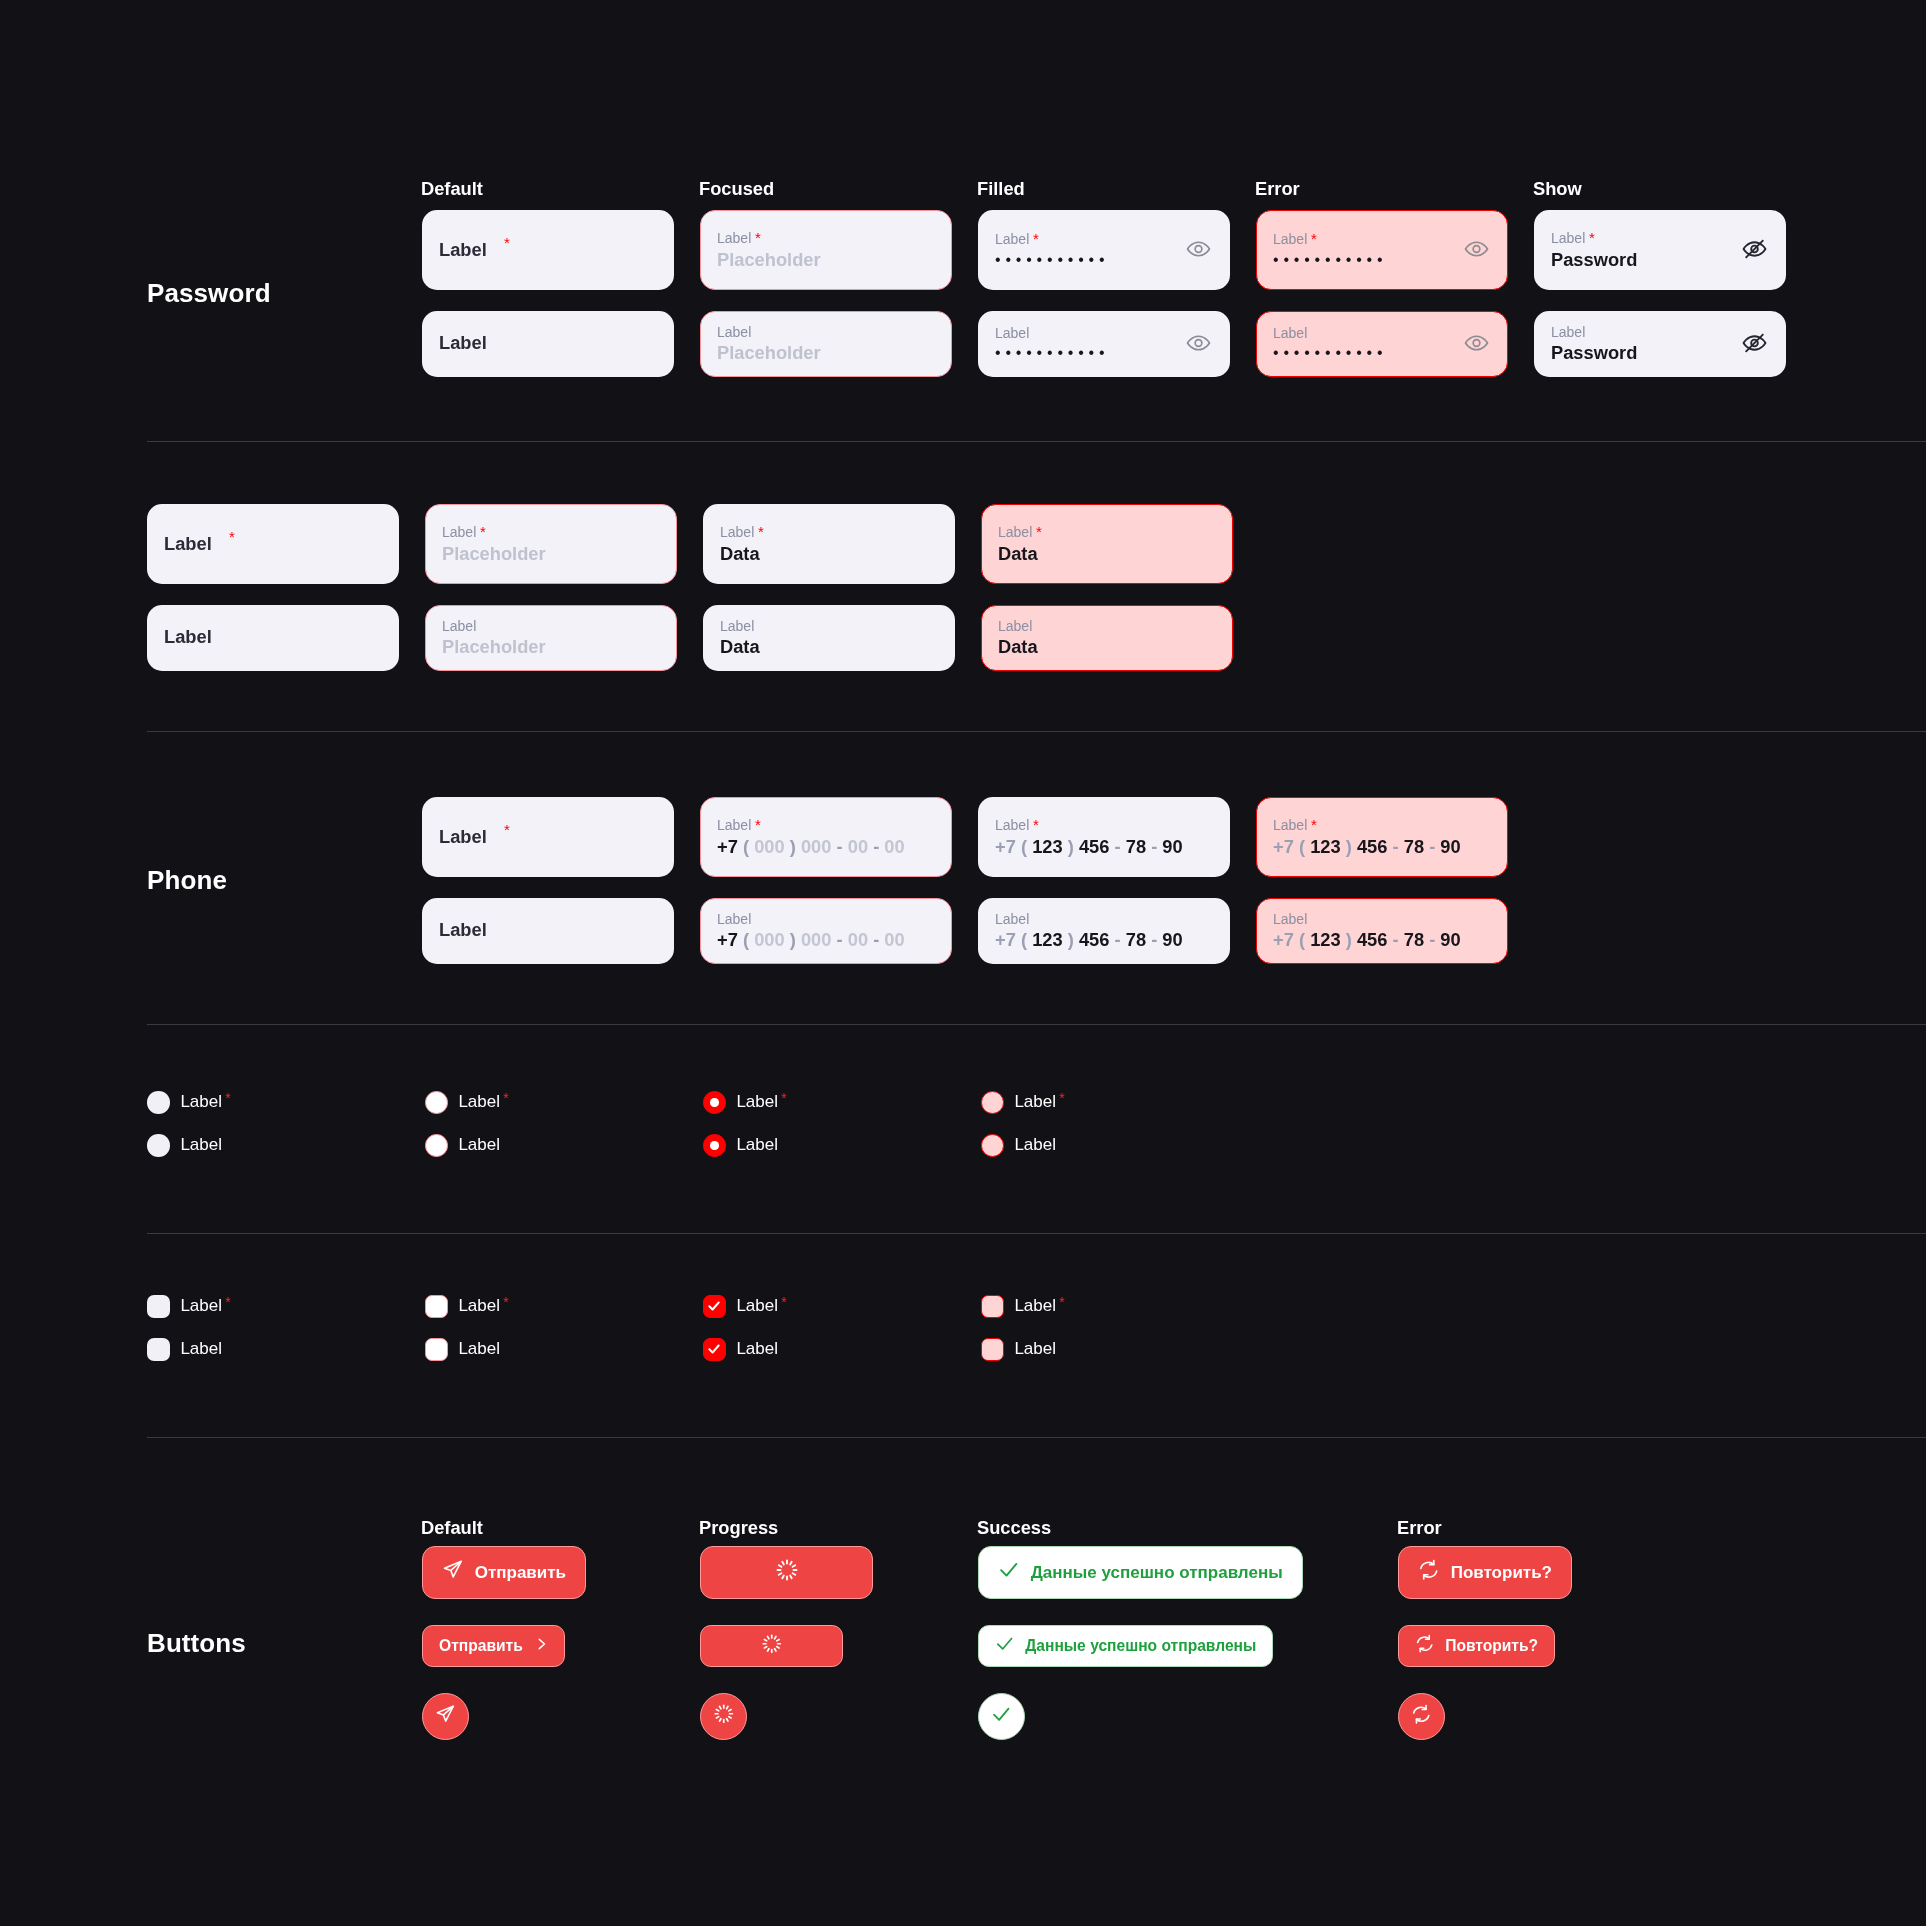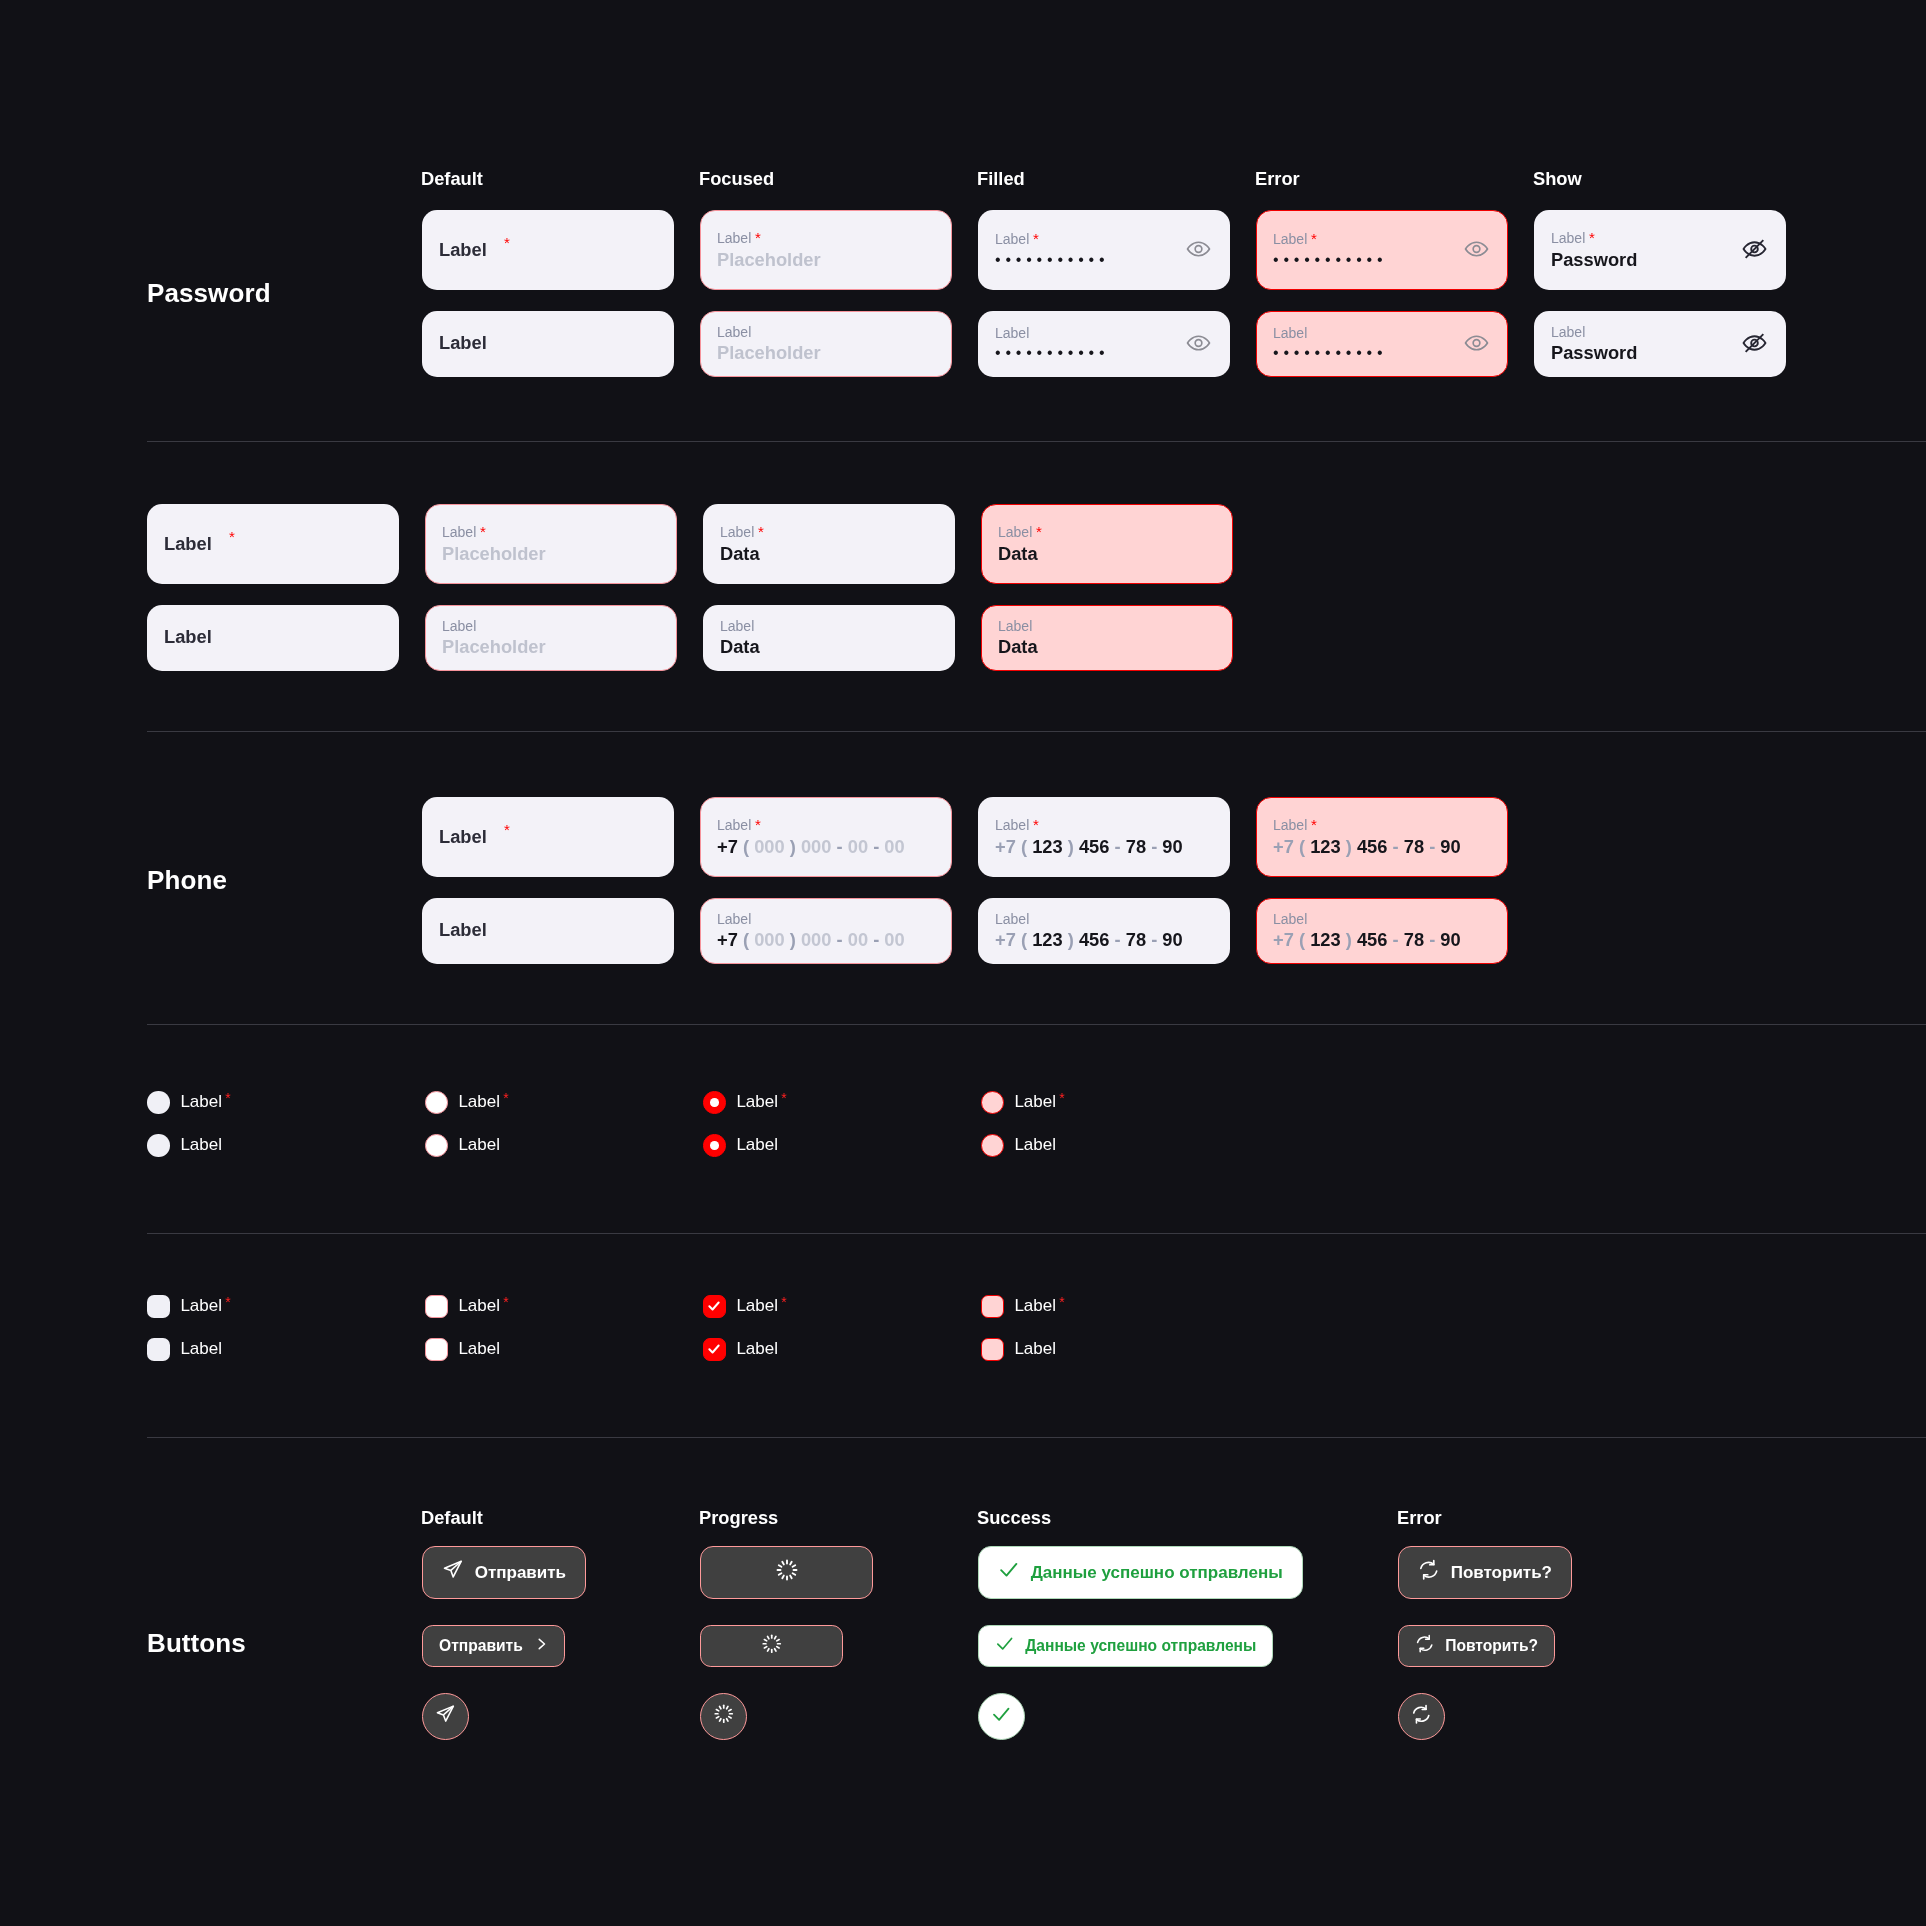--- a/index.html
+++ b/index.html
@@ -31,20 +31,21 @@
     background: #3a3a42;
     margin: 0 147px;
   }
 
   .cols { display: grid; grid-template-columns: repeat(5, 278px); }
   .cols4 { display: grid; grid-template-columns: repeat(4, 278px); }
   .colhead {
     color: #ffffff;
     font-size: 18.3px;
     font-weight: bold;
+    margin-top: 10px;
   }
   .headrow { display: grid; grid-template-columns: repeat(5,278px); padding-left: 421px; }
   .headrow4 { display: grid; grid-template-columns: repeat(4,278px); padding-left: 421px; }
 
   
   .field {
     width: 252px;
     background: #F3F2F8;
     border: 1.6px solid transparent;
     border-radius: 15px;
@@ -121,21 +122,21 @@
     width: 22.6px; height: 22.6px; border-radius: 7px;
     background: #F0F0F6; border: 1.6px solid transparent;
     flex: 0 0 auto; display:flex; align-items:center; justify-content:center;
   }
   .cbox.focused { border-color: #F6939B; background:#FFFFFF; }
   .cbox.checked { background:#FF0000; border-color:#FF0000; }
   .cbox.err { background:#FFD4D4; border-color:#F20000; }
 
   
   .btn {
-    background: #404040;
+    background: #ef4444;
     border: 1.1px solid #FF9A9A;
     color: #ffffff;
     border-radius: 13px;
     font-size: 17px;
     font-weight: bold;
     display: inline-flex;
     align-items: center;
     gap: 10.8px;
     padding: 0 19.4px;
     height: 53px;

